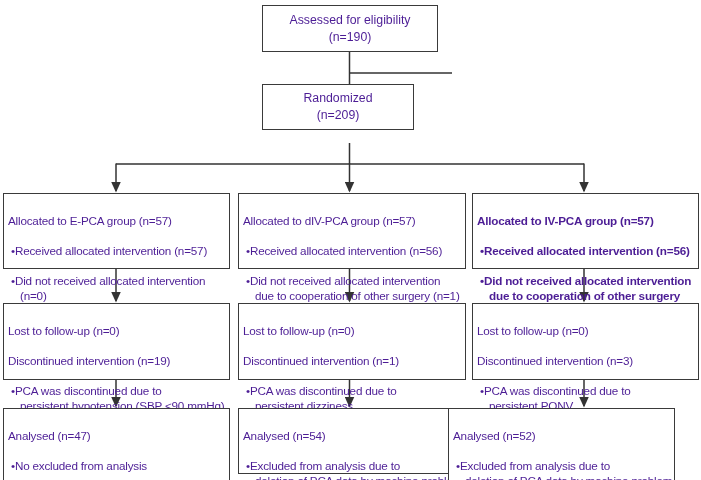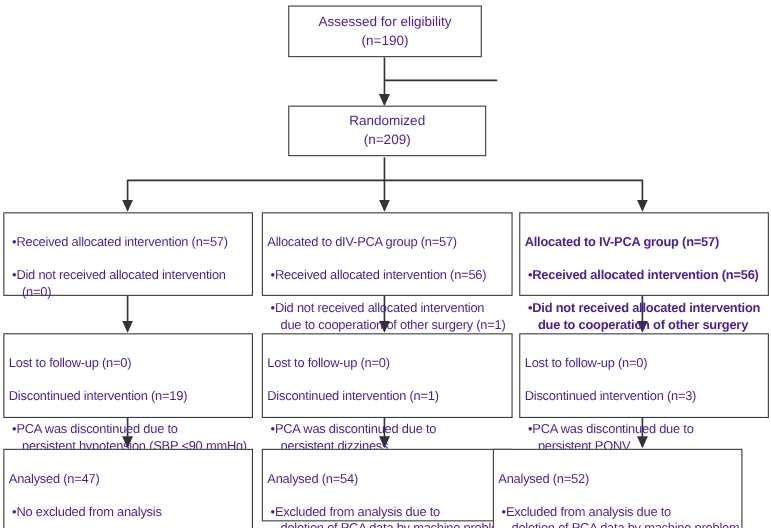--- a/index.html
+++ b/index.html
@@ -97,26 +97,27 @@
     <path d="M349.5 380 V406" stroke="#333333" stroke-width="1.5" fill="none" marker-end="url(#ah)"></path>
     <path d="M584 380 V406" stroke="#333333" stroke-width="1.5" fill="none" marker-end="url(#ah)"></path>
   </svg>
 
   <div class="box center-box" style="left:262px; top:5px; width:176px; height:47px;">
     <div class="line">Assessed for eligibility</div>
     <div class="line">(n=190)</div>
   </div>
 
 
-  <div class="box center-box" style="left:262px; top:96px; width:180px; height:46px;">
+  <div class="box center-box" style="left:262px; top:84px; width:152px; height:46px;">
     <div class="line">Randomized</div>
     <div class="line">(n=209)</div>
   </div>
 
   <div class="box col-box" style="left:3px; top:193px; width:227px; height:76px;">
+    <div class="line">Allocated to E-PCA group (n=57)</div>
     <div class="line bullet">Received allocated intervention (n=57)</div>
     <div class="line bullet">Did not received allocated intervention
 (n=0)</div>
   </div>
   <div class="box col-box" style="left:238px; top:193px; width:228px; height:76px;">
     <div class="line">Allocated to dIV-PCA group (n=57)</div>
     <div class="line bullet">Received allocated intervention (n=56)</div>
     <div class="line bullet">Did not received allocated intervention
 due to cooperation of other surgery (n=1)</div>
   </div>

